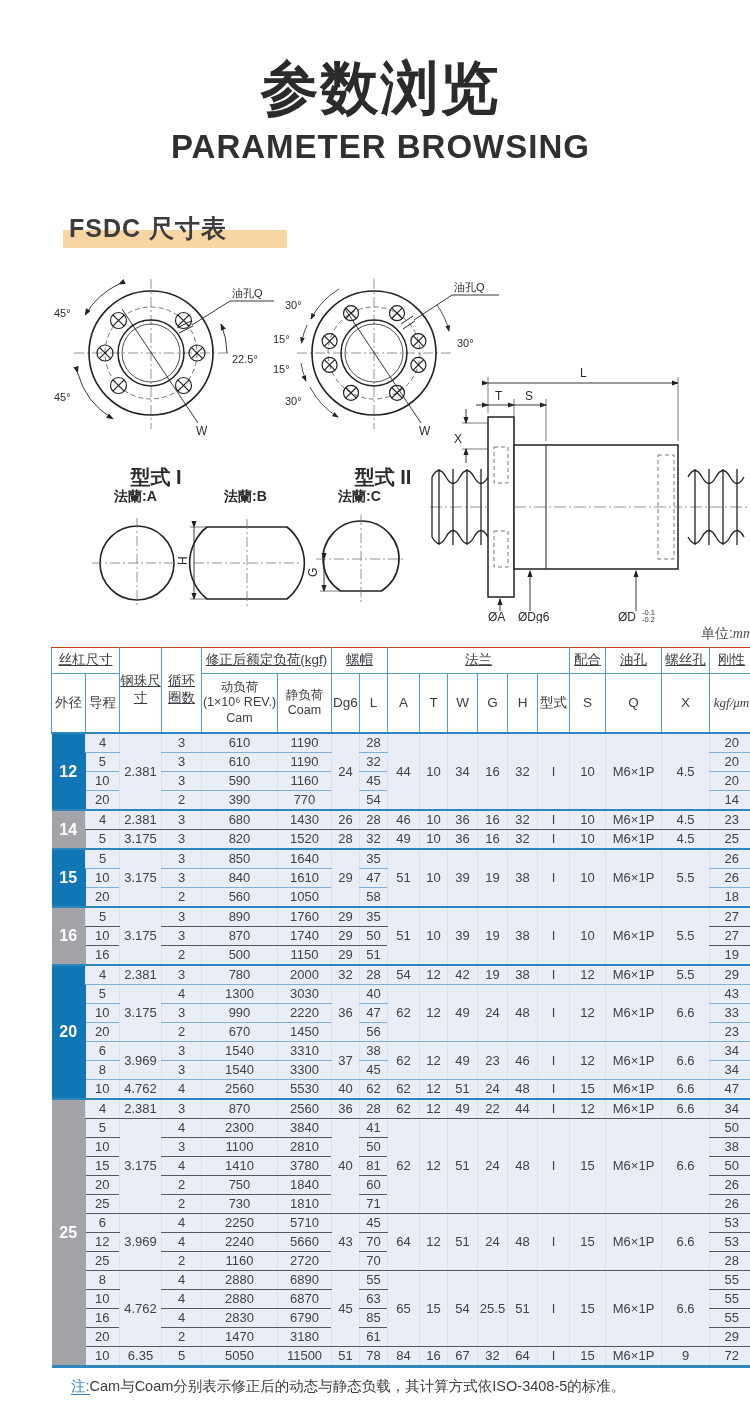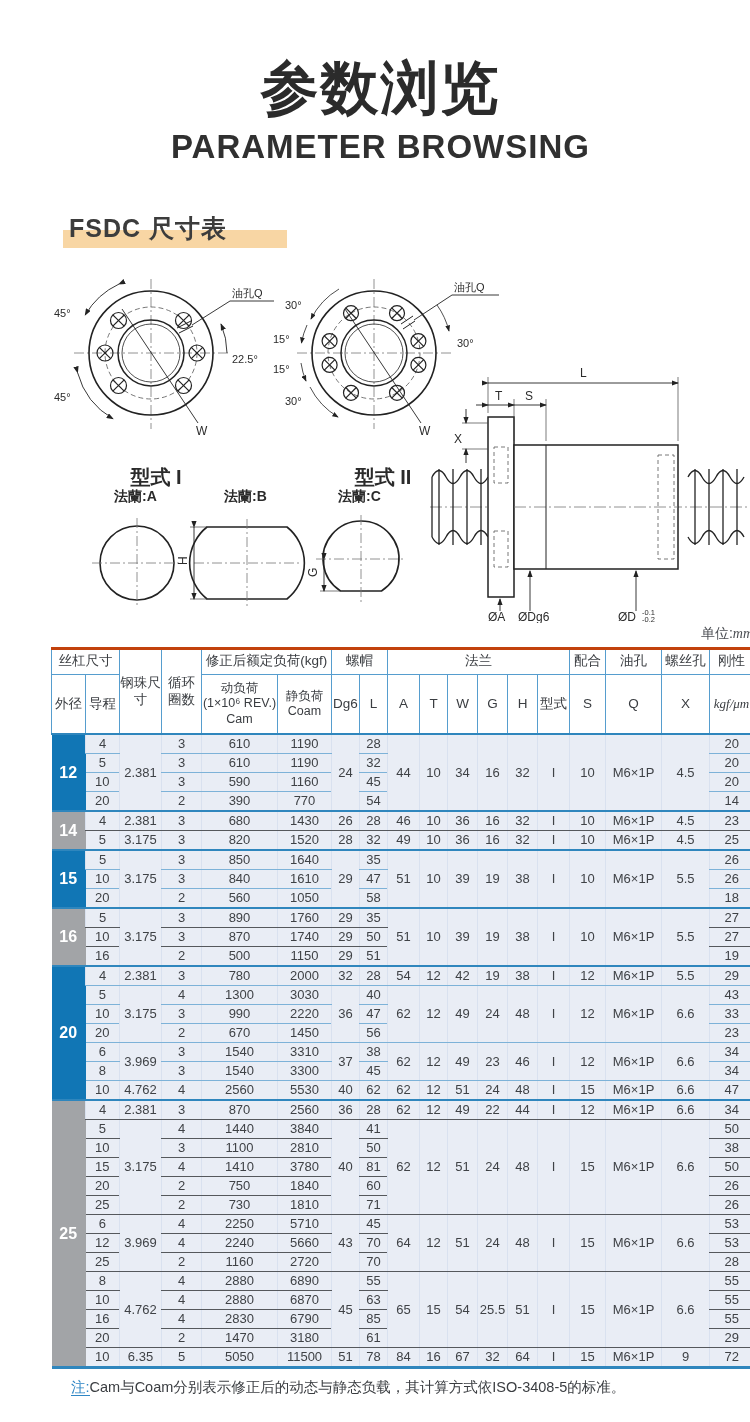--- a/index.html
+++ b/index.html
@@ -31,21 +31,21 @@
   .unit-line { width:742px; text-align:right; font-size:14px; color:#4a4d52; margin-top:2px; }
   .unit-line .it { font-style:italic; font-family:"Liberation Serif",serif; }
 
   
   table.spec { border-collapse:collapse; table-layout:fixed; width:702px; margin:4px 0 0 40px;
                border-bottom:3px solid #2f86bd; }
   .spec th {
     background:#ffffff; font-weight:400; font-size:13.5px; color:#3a3d41;
     border:1px solid #569dce; text-align:center; padding:1px 0; line-height:1.25;
   }
-  .spec thead tr:first-child th { border-top:3px solid #c2410c; height:26px; }
+  .spec thead tr:first-child th { border-top:1px solid #c2410c; height:26px;text-decoration:underline; }
   .spec thead tr:last-child th { height:60px; }
   .spec .ml { white-space:pre-line; font-size:12.5px; }
   .spec .unit-i { font-style:italic; font-family:"Liberation Serif",serif; font-size:13px; }
   .spec td {
     background:#e9edf5; text-align:center; font-size:13px; color:#3f4246;
     padding:0; height:18px; line-height:18px; border-left:1px solid #d9e1ef;
   }
   .spec td:first-child { border-left:none; }
   tr.g-blue td { border-bottom:1px solid #7db2d8; }
   tr.g-gray td { border-bottom:1px solid #55585c; }
@@ -568,21 +568,21 @@
           <td>I</td>
           <td>12</td>
           <td>M6×1P</td>
           <td>6.6</td>
           <td>34</td>
         </tr>
         <tr class="g-gray">
           <td>5</td>
           <td rowspan="5">3.175</td>
           <td>4</td>
-          <td>1440</td>
+          <td>2300</td>
           <td>3840</td>
           <td rowspan="5">40</td>
           <td>41</td>
           <td rowspan="5">62</td>
           <td rowspan="5">12</td>
           <td rowspan="5">51</td>
           <td rowspan="5">24</td>
           <td rowspan="5">48</td>
           <td rowspan="5">I</td>
           <td rowspan="5">15</td>

